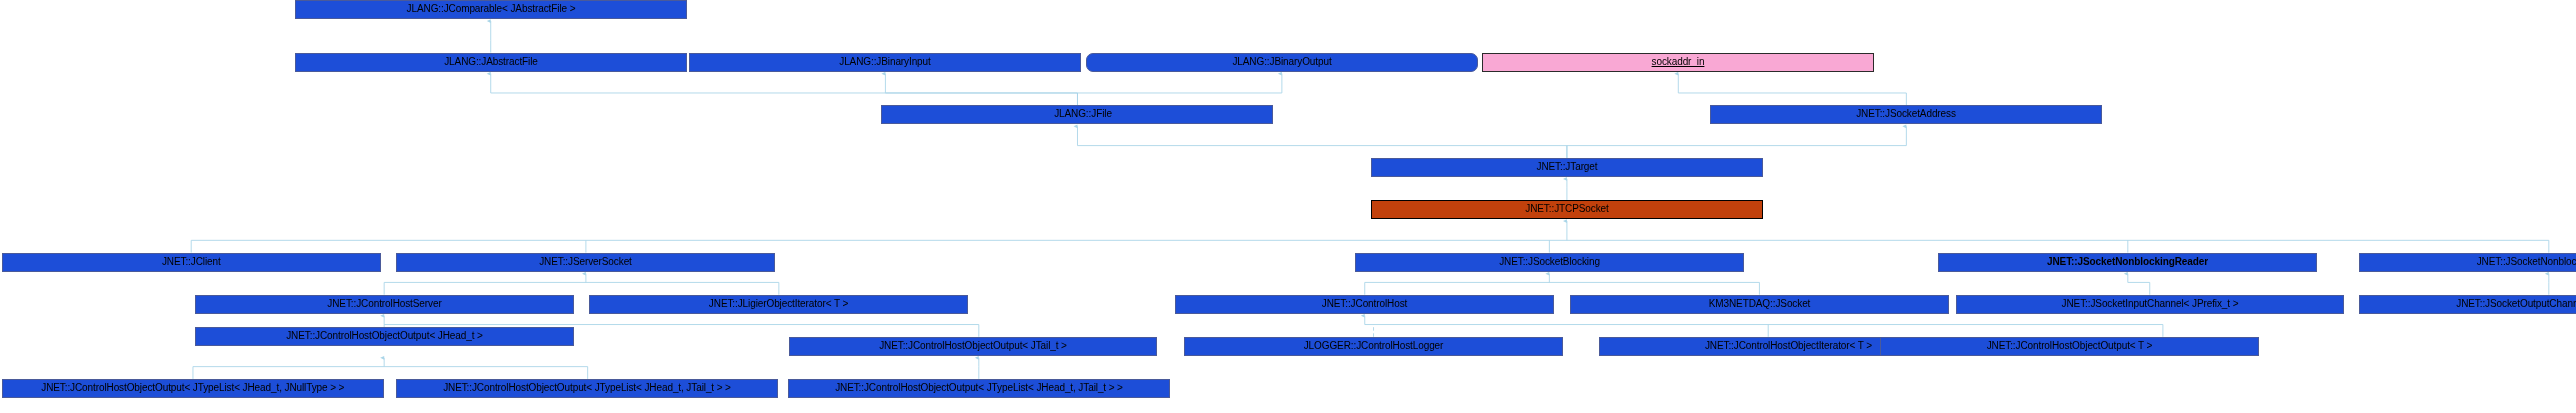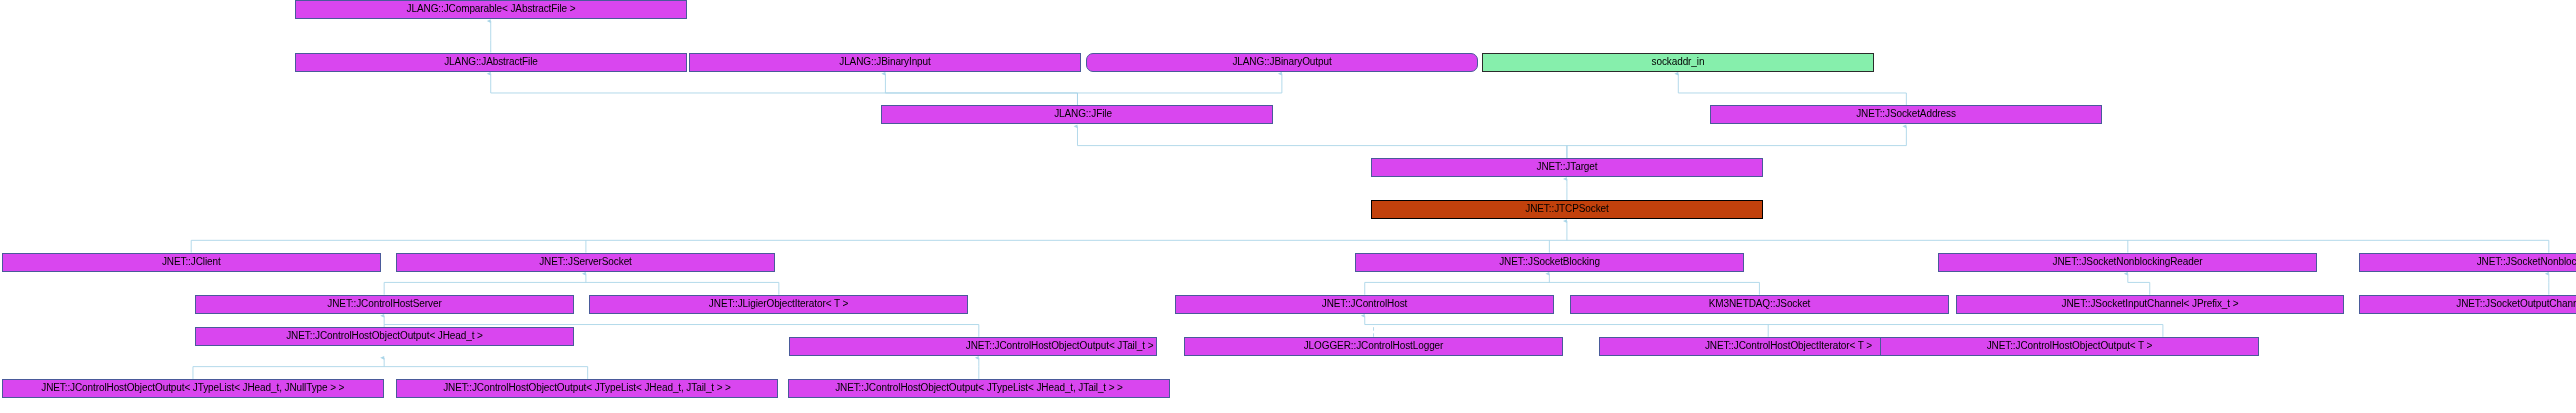--- a/index.html
+++ b/index.html
@@ -27,33 +27,34 @@
     pointer-events: none;
   }
   .node {
     position: absolute;
     box-sizing: border-box;
     display: flex;
     align-items: center;
     justify-content: center;
     height: 19.3px;
     border: 0.9px solid #4a5a9a;
-    background: #d946ef;
+    background: #1d4ed8;
     color: #000000;
     font-size: 10px;
     line-height: 10.5px;
     letter-spacing: -0.1px;
     white-space: nowrap;
     overflow: hidden;
     text-align: center;
     cursor: pointer;
   }
   .node.external {
-    background: #86efac;
+    background: #f9a8d4;
     border: 0.9px solid #2b2b2b;
+    text-decoration: underline;
   }
   .node.focus {
     background: #c2410c;
     border: 0.9px solid #000000;
   }
   .node .label {
     display: block;
     padding: 0 2.6px;
     pointer-events: none;
   }
@@ -158,21 +159,21 @@
       </div>
       <div class="node" style="left: 1.8px; top: 253px; width: 379px;">
         <span class="label">JNET::JClient</span>
       </div>
       <div class="node" style="left: 396px; top: 253px; width: 379px;">
         <span class="label">JNET::JServerSocket</span>
       </div>
       <div class="node" style="left: 1355px; top: 253px; width: 389px;">
         <span class="label">JNET::JSocketBlocking</span>
       </div>
-      <div class="node" style="left: 1938px; top: 253px; width: 379px;">
+      <div class="node" style="left: 1938px; top: 253px; width: 379px; font-weight: bold;">
         <span class="label">JNET::JSocketNonblockingReader</span>
       </div>
       <div class="node" style="left: 2359px; top: 253px; width: 379px;">
         <span class="label">JNET::JSocketNonblockingWriter</span>
       </div>
       <div class="node" style="left: 195px; top: 295px; width: 379px;">
         <span class="label">JNET::JControlHostServer</span>
       </div>
       <div class="node" style="left: 589px; top: 295px; width: 379px;">
         <span class="label">JNET::JLigierObjectIterator&lt; T &gt;</span>
@@ -185,21 +186,21 @@
       </div>
       <div class="node" style="left: 1956px; top: 295px; width: 388px;">
         <span class="label">JNET::JSocketInputChannel&lt; JPrefix_t &gt;</span>
       </div>
       <div class="node" style="left: 2359px; top: 295px; width: 379px;">
         <span class="label">JNET::JSocketOutputChannel&lt; JPrefix_t &gt;</span>
       </div>
       <div class="node" style="left: 195px; top: 327px; width: 379px;">
         <span class="label">JNET::JControlHostObjectOutput&lt; JHead_t &gt;</span>
       </div>
-      <div class="node" style="left: 789px; top: 337px; width: 368px; justify-content: flex-end;">
+      <div class="node" style="left: 789px; top: 337px; width: 368px;">
         <span class="label">JNET::JControlHostObjectOutput&lt; JTail_t &gt;</span>
       </div>
       <div class="node" style="left: 1184px; top: 337px; width: 379px;">
         <span class="label">JLOGGER::JControlHostLogger</span>
       </div>
       <div class="node" style="left: 1599px; top: 337px; width: 379px;">
         <span class="label">JNET::JControlHostObjectIterator&lt; T &gt;</span>
       </div>
       <div class="node" style="left: 1880px; top: 337px; width: 379px;">
         <span class="label">JNET::JControlHostObjectOutput&lt; T &gt;</span>

